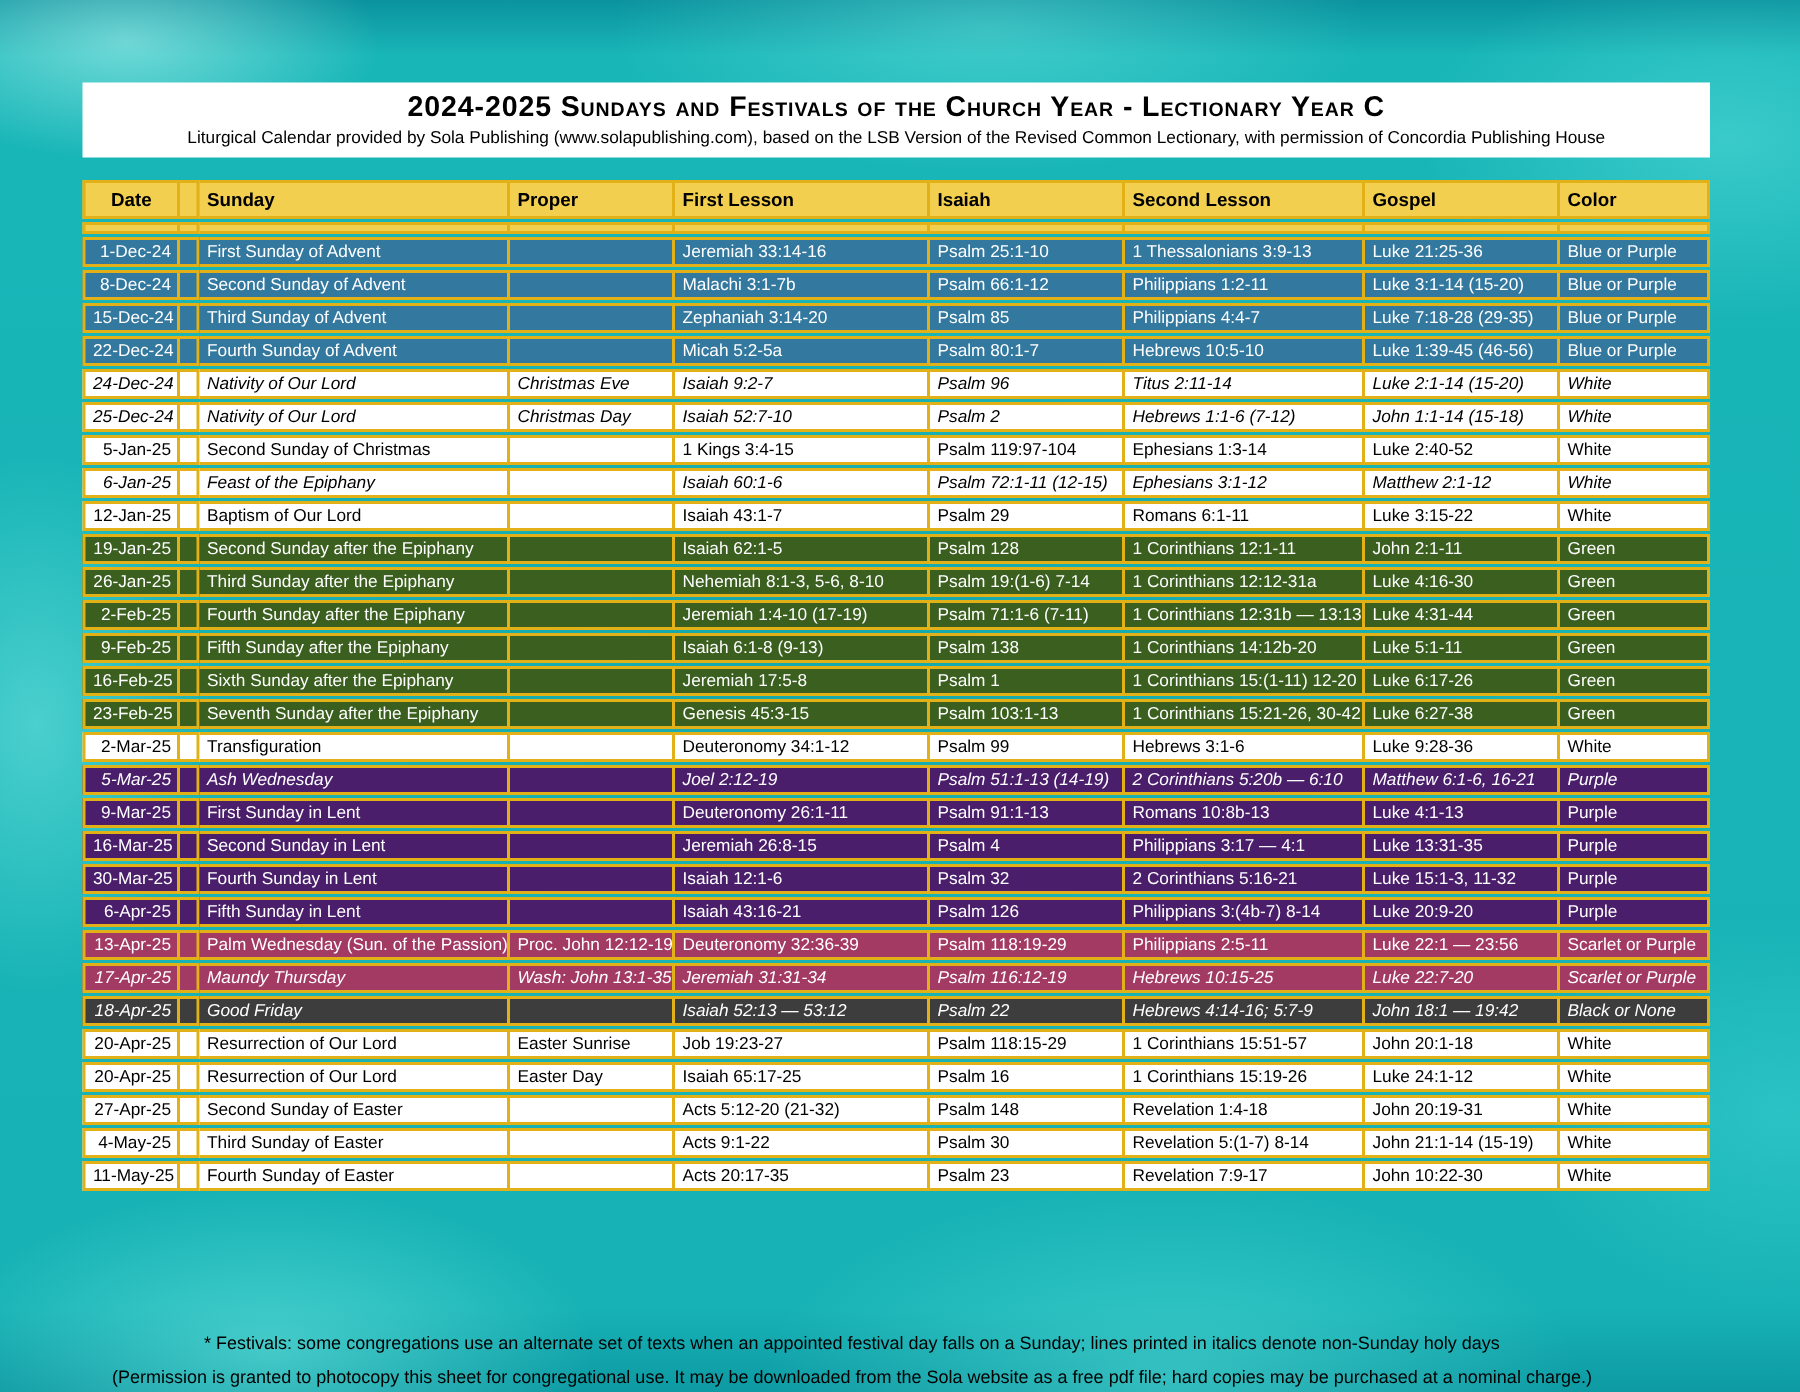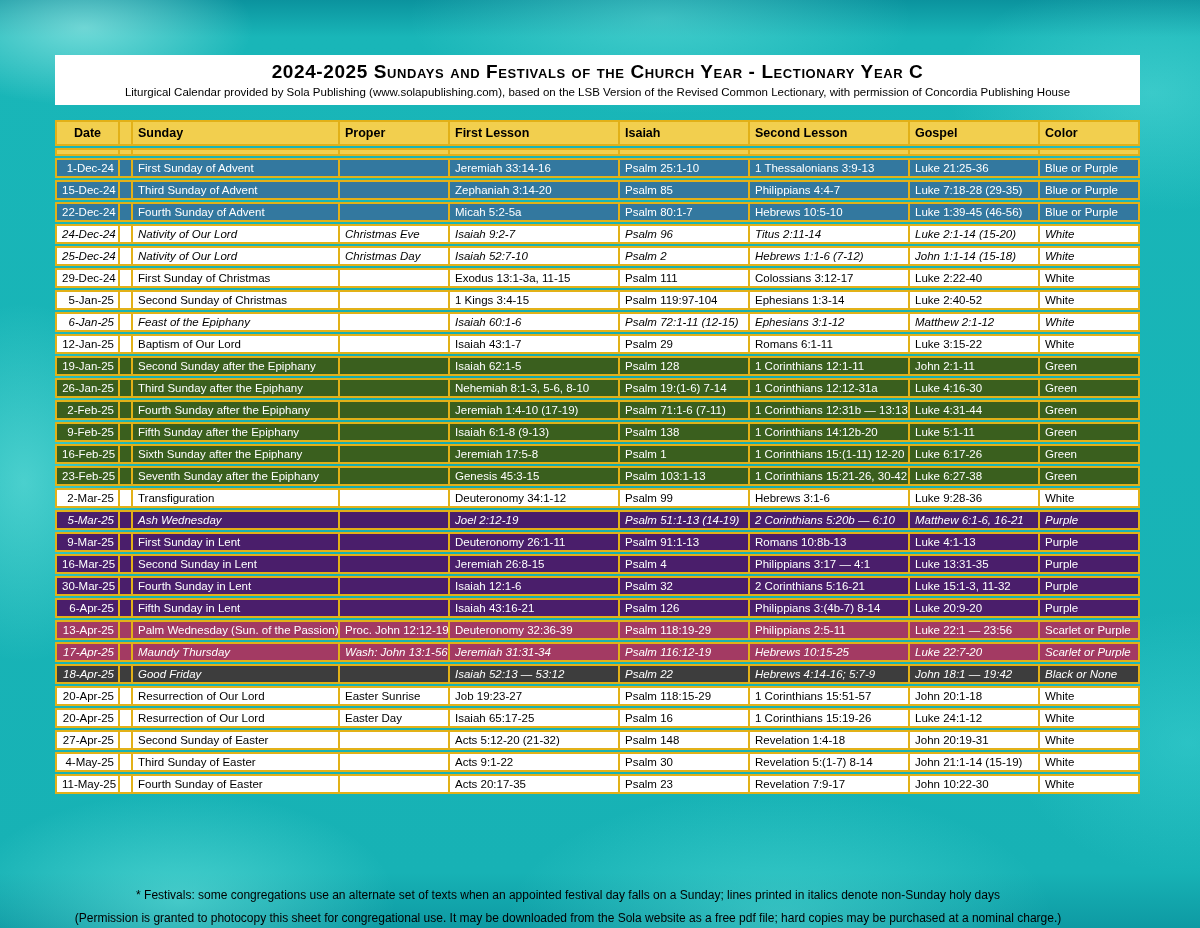--- a/index.html
+++ b/index.html
@@ -112,20 +112,31 @@
     <td class="spacer"></td>
     <td>First Sunday of Advent</td>
     <td></td>
     <td>Jeremiah 33:14-16</td>
     <td>Psalm 25:1-10</td>
     <td>1 Thessalonians 3:9-13</td>
     <td>Luke 21:25-36</td>
     <td>Blue or Purple</td>
   </tr>
       <tr class="theme-blue">
+    <td class="c-date">8-Dec-24</td>
+    <td class="spacer"></td>
+    <td>Second Sunday of Advent</td>
+    <td></td>
+    <td>Malachi 3:1-7b</td>
+    <td>Psalm 66:1-12</td>
+    <td>Philippians 1:2-11</td>
+    <td>Luke 3:1-14 (15-20)</td>
+    <td>Blue or Purple</td>
+  </tr>
+      <tr class="theme-blue">
     <td class="c-date">15-Dec-24</td>
     <td class="spacer"></td>
     <td>Third Sunday of Advent</td>
     <td></td>
     <td>Zephaniah 3:14-20</td>
     <td>Psalm 85</td>
     <td>Philippians 4:4-7</td>
     <td>Luke 7:18-28 (29-35)</td>
     <td>Blue or Purple</td>
   </tr>
@@ -153,31 +164,20 @@
   </tr>
       <tr class="theme-white italic">
     <td class="c-date">25-Dec-24</td>
     <td class="spacer"></td>
     <td>Nativity of Our Lord</td>
     <td>Christmas Day</td>
     <td>Isaiah 52:7-10</td>
     <td>Psalm 2</td>
     <td>Hebrews 1:1-6 (7-12)</td>
     <td>John 1:1-14 (15-18)</td>
-    <td>White</td>
-  </tr>
-      <tr class="theme-white">
-    <td class="c-date">29-Dec-24</td>
-    <td class="spacer"></td>
-    <td>First Sunday of Christmas</td>
-    <td></td>
-    <td>Exodus 13:1-3a, 11-15</td>
-    <td>Psalm 111</td>
-    <td>Colossians 3:12-17</td>
-    <td>Luke 2:22-40</td>
     <td>White</td>
   </tr>
       <tr class="theme-white">
     <td class="c-date">5-Jan-25</td>
     <td class="spacer"></td>
     <td>Second Sunday of Christmas</td>
     <td></td>
     <td>1 Kings 3:4-15</td>
     <td>Psalm 119:97-104</td>
     <td>Ephesians 1:3-14</td>
@@ -346,21 +346,21 @@
     <td>Deuteronomy 32:36-39</td>
     <td>Psalm 118:19-29</td>
     <td>Philippians 2:5-11</td>
     <td>Luke 22:1 — 23:56</td>
     <td>Scarlet or Purple</td>
   </tr>
       <tr class="theme-scarlet italic">
     <td class="c-date">17-Apr-25</td>
     <td class="spacer"></td>
     <td>Maundy Thursday</td>
-    <td>Wash: John 13:1-56</td>
+    <td>Wash: John 13:1-35</td>
     <td>Jeremiah 31:31-34</td>
     <td>Psalm 116:12-19</td>
     <td>Hebrews 10:15-25</td>
     <td>Luke 22:7-20</td>
     <td>Scarlet or Purple</td>
   </tr>
       <tr class="theme-black italic">
     <td class="c-date">18-Apr-25</td>
     <td class="spacer"></td>
     <td>Good Friday</td>

